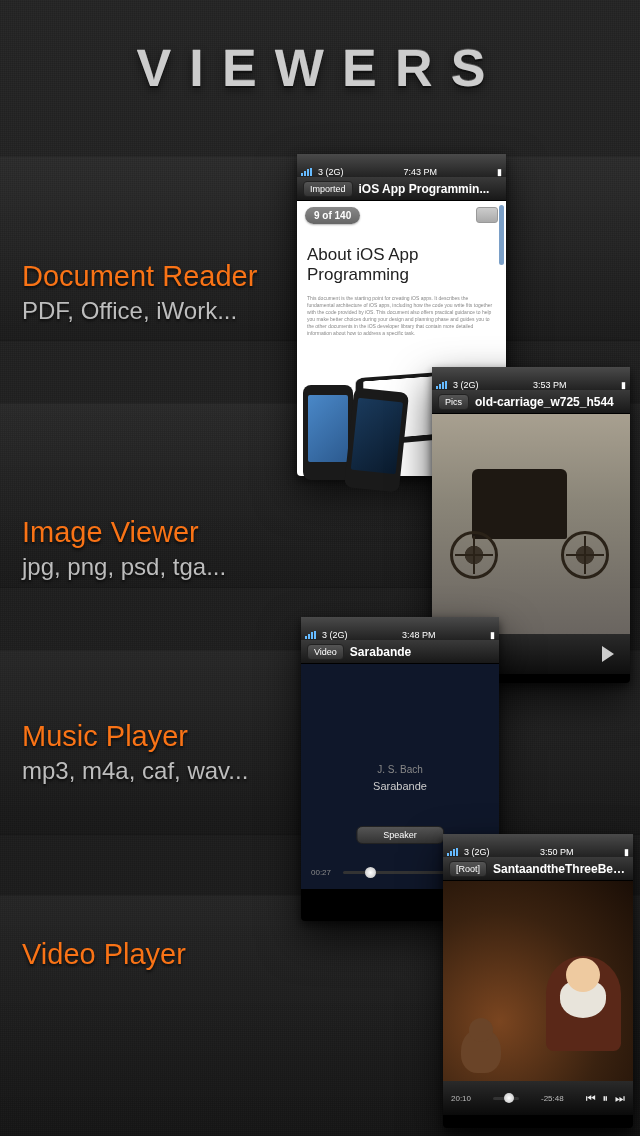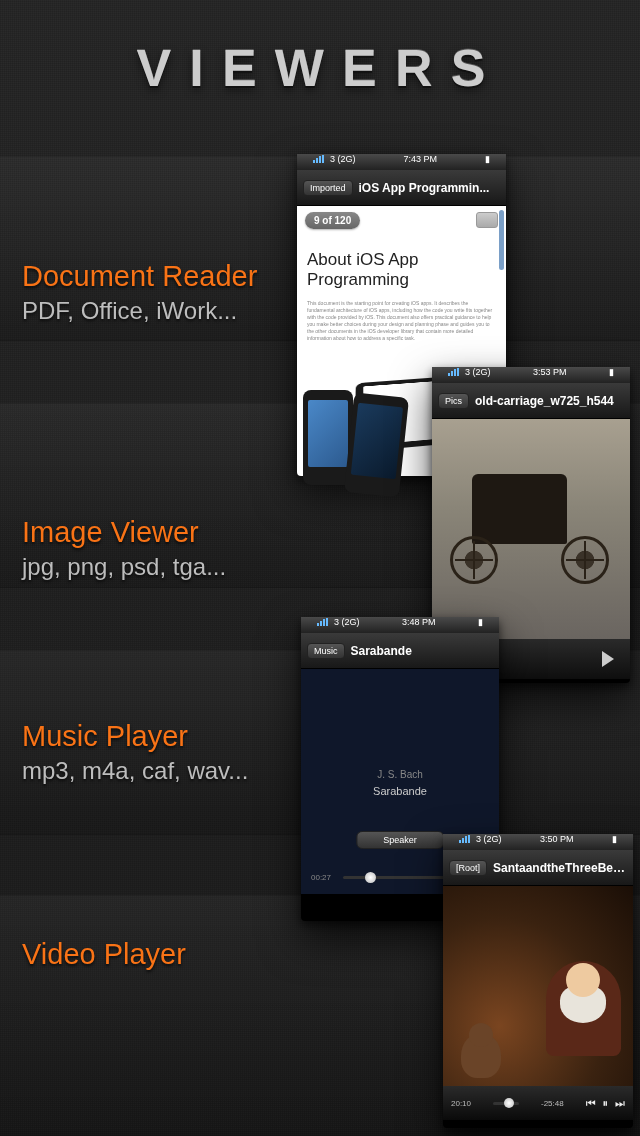--- a/index.html
+++ b/index.html
@@ -7,25 +7,25 @@
 .page-title{position:absolute;top:38px;left:0;right:0;text-align:center;font-size:52px;font-weight:600;letter-spacing:.35em;text-transform:uppercase;color:#ccc;text-shadow:0 2px 0 #111,0 -1px 0 #555,0 4px 8px rgba(0,0,0,.5);font-variant:small-caps}
 .band{position:absolute;left:0;width:640px;height:185px;background:linear-gradient(180deg,rgba(255,255,255,.04)0,rgba(0,0,0,.15)100%);border-top:1px solid rgba(255,255,255,.04);border-bottom:1px solid rgba(0,0,0,.4)}
 .band1{top:156px}.band2{top:403px}.band3{top:650px}.band4{top:895px;height:241px}
 .label{position:absolute;left:22px}
 .label h2{font-size:29px;font-weight:400;color:#f97316;text-shadow:0 2px 3px rgba(0,0,0,.7);margin-bottom:4px}
 .label p{font-size:24px;font-weight:300;color:#bdbdbd;text-shadow:0 2px 3px rgba(0,0,0,.7)}
 .l1{top:260px}.l2{top:516px}.l3{top:720px}.l4{top:938px}
 
 
 .phone{position:absolute;background:#000;border-radius:4px;box-shadow:0 18px 40px rgba(0,0,0,.7),0 4px 10px rgba(0,0,0,.6)}
-.statusbar{height:16px;background:linear-gradient(#4a4a4a,#222);display:flex;align-items:flex-start;justify-content:space-between;font-size:9px;color:#fff;padding:0 16px}
+.statusbar{height:23px;background:linear-gradient(#4a4a4a,#222);display:flex;align-items:flex-end;justify-content:space-between;font-size:9px;color:#fff;padding:0 4px}
 .statusbar .sl{display:flex;gap:3px;align-items:center}
 .statusbar .sl svg{width:14px;height:8px}
 .statusbar .sr{display:flex;gap:3px;align-items:center}
-.navbar{height:36px;background:linear-gradient(#3a3a3a,#181818);display:flex;align-items:center;padding:0 6px;gap:6px;color:#fff;font-size:11px;border-bottom:1px solid #000}
+.navbar{height:24px;background:linear-gradient(#3a3a3a,#181818);display:flex;align-items:center;padding:0 6px;gap:6px;color:#fff;font-size:11px;border-bottom:1px solid #000}
 .backbtn{background:linear-gradient(#555,#333);border:1px solid #222;border-radius:4px;padding:2px 6px;font-size:9px;color:#fff;position:relative}
 .navtitle{font-weight:700;font-size:12px;flex:1;white-space:nowrap;overflow:hidden;text-overflow:ellipsis}
 
 
 .phone-doc{top:154px;left:297px;width:209px;height:322px;background:#fff}
 .docbody{background:#fff;height:235px;padding:10px;color:#333;font-size:8px;position:relative}
 .pagebadge{position:absolute;top:6px;left:8px;background:linear-gradient(#888,#666);color:#fff;font-size:10px;font-weight:700;padding:3px 9px;border-radius:10px;box-shadow:0 1px 2px rgba(0,0,0,.3)}
 .bookicon{position:absolute;top:6px;right:8px;width:22px;height:16px;background:linear-gradient(#ccc,#aaa);border-radius:3px;border:1px solid #999}
 .docscroll{position:absolute;top:4px;right:2px;width:5px;height:60px;background:#7a9fc7;border-radius:3px}
 .dochead{font-size:17px;font-weight:400;margin-top:34px;color:#222}
@@ -117,21 +117,21 @@
     <span>7:43 PM</span>
     <div class="sr">
         <span>▮</span>
       </div>
   </div>
   <div class="navbar">
     <div class="backbtn">Imported</div>
     <div class="navtitle">iOS App Programmin...</div>
   </div>
   <div class="docbody">
-    <div class="pagebadge">9 of 120</div>
+    <div class="pagebadge">9 of 140</div>
     <div class="bookicon"></div>
     <div class="docscroll"></div>
     <div class="dochead">About iOS App Programming</div>
     <div class="doctext">This document is the starting point for creating iOS apps. It describes the fundamental architecture of iOS apps, including how the code you write fits together with the code provided by iOS. This document also offers practical guidance to help you make better choices during your design and planning phase and guides you to the other documents in the iOS developer library that contain more detailed information about how to address a specific task.</div>
     <div class="docillu">
       <div class="ipad"></div>
       <div class="iphone-mini"></div>
       <div class="iphone-mini2"></div>
     </div>
   </div>
@@ -179,21 +179,21 @@
           <rect x="9" y="0" width="2" height="8" fill="#6bf"></rect>
         </svg>
         <span>3 (2G)</span>
       </div>
     <span>3:48 PM</span>
     <div class="sr">
         <span>▮</span>
       </div>
   </div>
   <div class="navbar">
-    <div class="backbtn">Music</div>
+    <div class="backbtn">Video</div>
     <div class="navtitle">Sarabande</div>
   </div>
   <div class="musicbody">
     <div class="artist">J. S. Bach</div>
     <div class="track">Sarabande</div>
     <div class="speakerbtn">Speaker</div>
     <div class="scrub">
       <span>00:27</span>
       <div class="track-line">
           <div class="thumb"></div>

